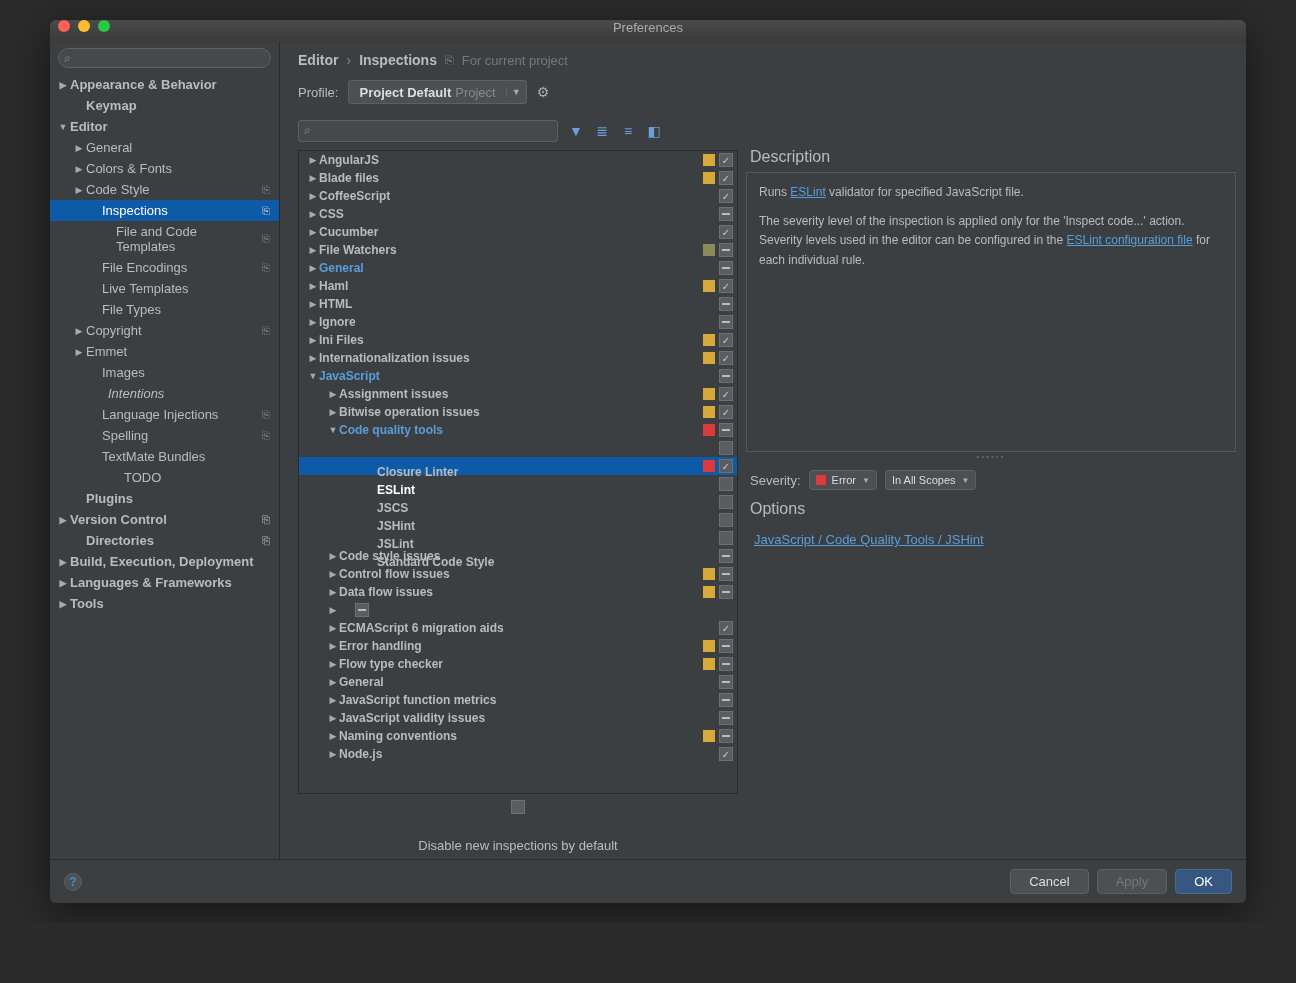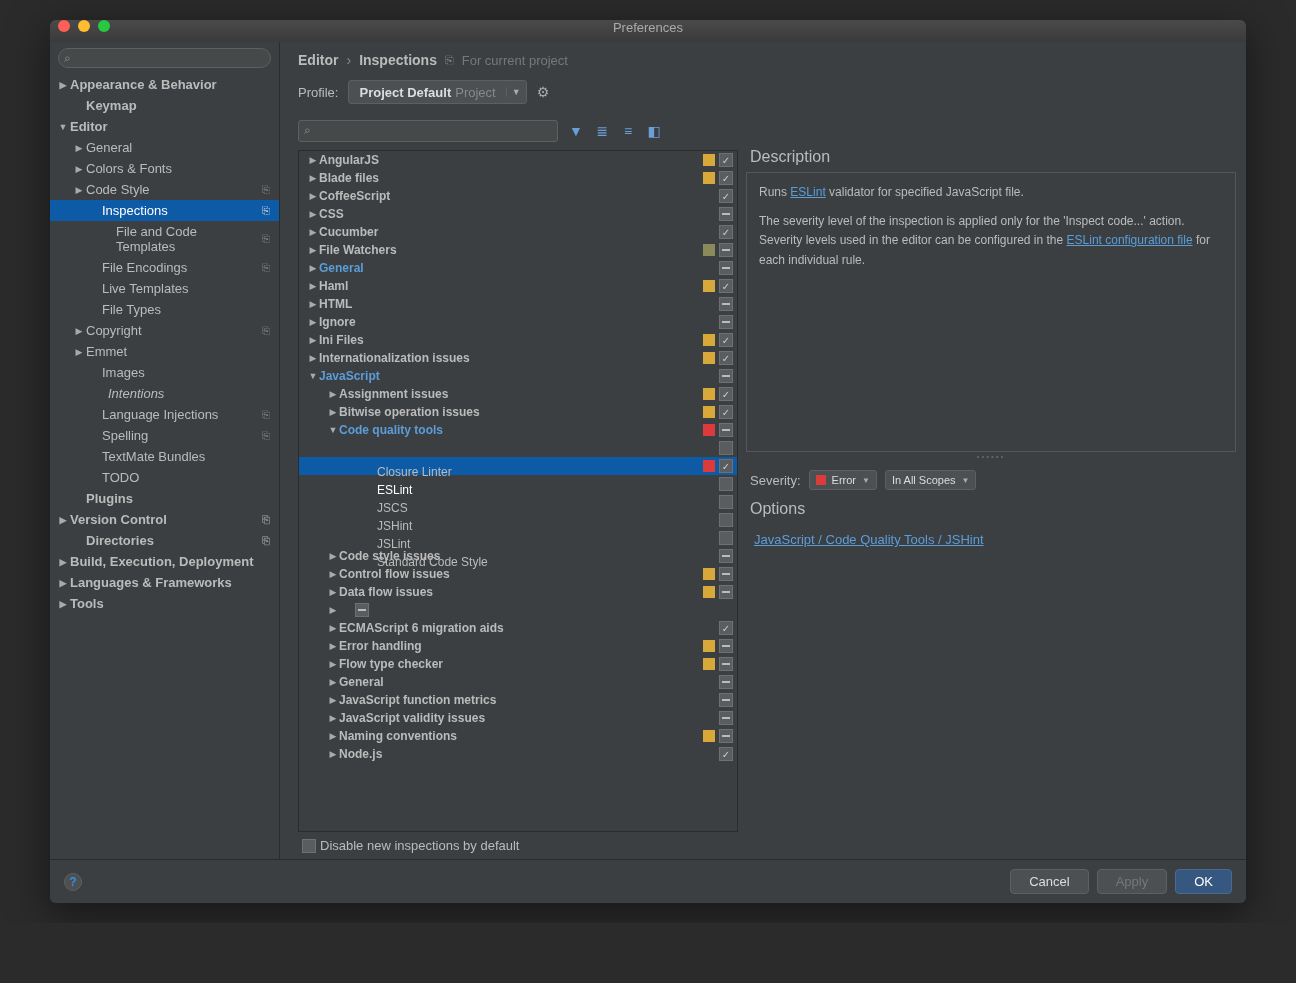--- a/index.html
+++ b/index.html
@@ -48,28 +48,28 @@
 .filter-input { width: 100%; background: #45494a; border: 1px solid #5e6060; border-radius: 3px; padding: 2px 8px 2px 22px; color: #bbb; height: 22px; }
 .tool-icons { display: flex; gap: 10px; }
 .tool-icons span { color: #6a9fd8; font-size: 14px; cursor: pointer; width: 16px; text-align: center; }
 .tool-icons .eraser { color: #6a9fd8; }
 .tree { flex: 1; overflow-y: auto; background: #3c3f41; border: 1px solid #2b2b2b; }
 .tree-row { display: flex; align-items: center; height: 18px; padding-right: 4px; cursor: pointer; }
 .tree-row.selected { background: #0d5aa7; color: #fff; }
 .tree-indent { flex-shrink: 0; }
 .tree-arrow { width: 12px; font-size: 9px; color: #aaa; text-align: center; flex-shrink: 0; }
 .tree-label { flex: 1; white-space: nowrap; overflow: hidden; text-overflow: ellipsis; font-weight: bold; font-size: 12px; }
-.tree-label.leaf { font-weight: normal; margin-top: 48px; }
+.tree-label.leaf { font-weight: bold; margin-top: 48px; }
 .tree-label.blue { color: #5b9dd9; }
 .tree-row.selected .tree-label { color: #fff; }
 .sev-swatch { width: 12px; height: 12px; margin-right: 4px; flex-shrink: 0; }
 .checkbox { width: 14px; height: 14px; background: #5a5d5f; border: 1px solid #6e7072; flex-shrink: 0; display: flex; align-items: center; justify-content: center; font-size: 10px; color: #ddd; }
 .checkbox.mixed::after { content: ""; display: block; width: 8px; height: 2px; background: #bbb; }
 .checkbox.checked::after { content: "✓"; color: #ccc; }
-.disable-row { display: flex; align-items: center; gap: 4px; padding: 6px 4px; color: #bbb; }
+.disable-row { display: flex; align-items: center; gap: 24px; padding: 6px 4px; color: #bbb; flex-direction: column; }
 .right-col { flex: 1; display: flex; flex-direction: column; min-width: 0; padding-top: 32px; }
 .panel-title { color: #bbb; margin-bottom: 6px; font-size: 16px; padding-left: 4px; }
 .desc-box { background: #3c3f41; border: 1px solid #555; padding: 10px 12px; color: #bbb; font-size: 12px; line-height: 1.6; height: 280px; overflow-y: auto; }
 .desc-box a { color: #5b9dd9; text-decoration: underline; }
 .resize-grip { height: 8px; display:flex; align-items:center; justify-content:center; color:#666; font-size:8px; letter-spacing:2px;}
 .sev-row { display: flex; align-items: center; gap: 8px; margin: 10px 0 10px 4px; }
 .mini-combo { background: #4c5052; border: 1px solid #5e6060; border-radius: 3px; display: inline-flex; align-items: center; height: 20px; padding: 0 6px; gap: 6px; font-size: 11px; color: #ddd; }
 .mini-combo .sw { width: 10px; height: 10px; background: #dd3b3b; }
 .mini-combo .ar { font-size: 8px; color: #aaa; }
 .options-link { padding: 8px 8px; }
@@ -189,21 +189,21 @@
           <div class="nav-item" style="padding-left: 38px;">
             <span class="nav-arrow"></span>
             <span class="nav-label">Spelling</span>
             <span class="nav-badge">⎘</span>
           </div>
           <div class="nav-item" style="padding-left: 38px;">
             <span class="nav-arrow"></span>
             <span class="nav-label">TextMate Bundles</span>
             <span class="nav-badge"></span>
           </div>
-          <div class="nav-item" style="padding-left: 38px;">
+          <div class="nav-item" style="padding-left: 60px;">
             <span class="nav-arrow"></span>
             <span class="nav-label">TODO</span>
             <span class="nav-badge"></span>
           </div>
           <div class="nav-item bold" style="padding-left: 22px;">
             <span class="nav-arrow"></span>
             <span class="nav-label">Plugins</span>
             <span class="nav-badge"></span>
           </div>
           <div class="nav-item bold" style="padding-left: 6px;">

